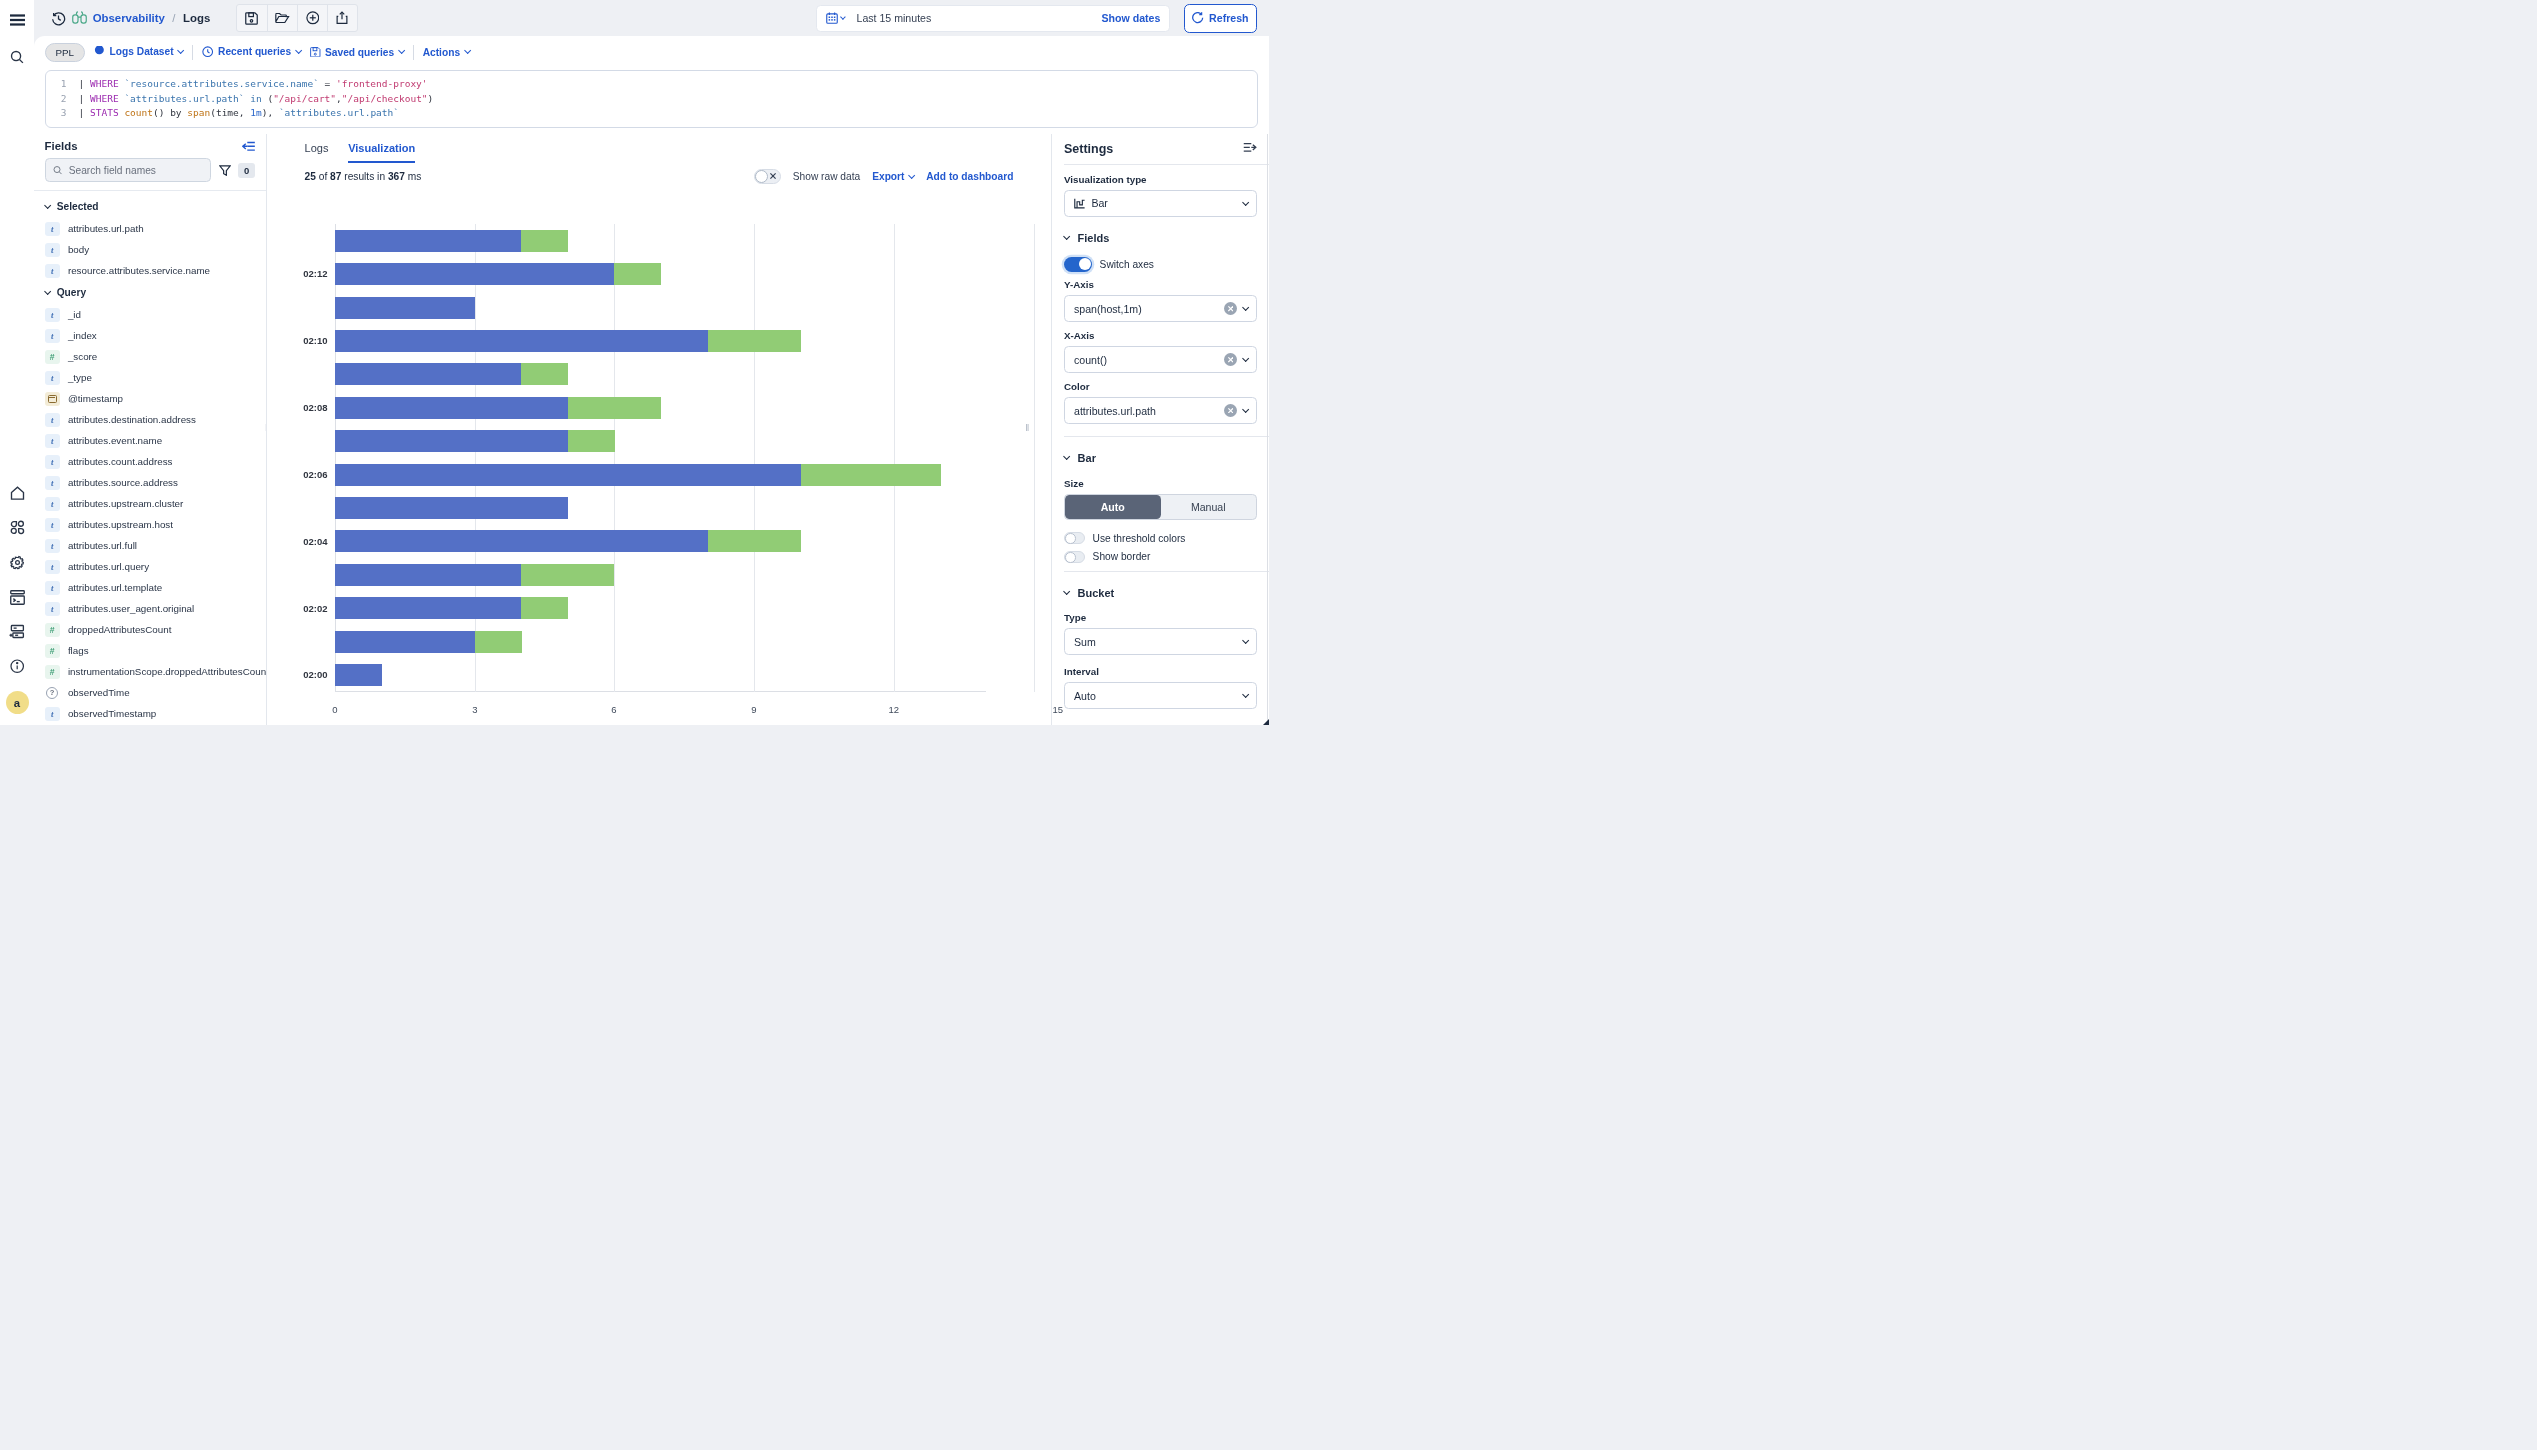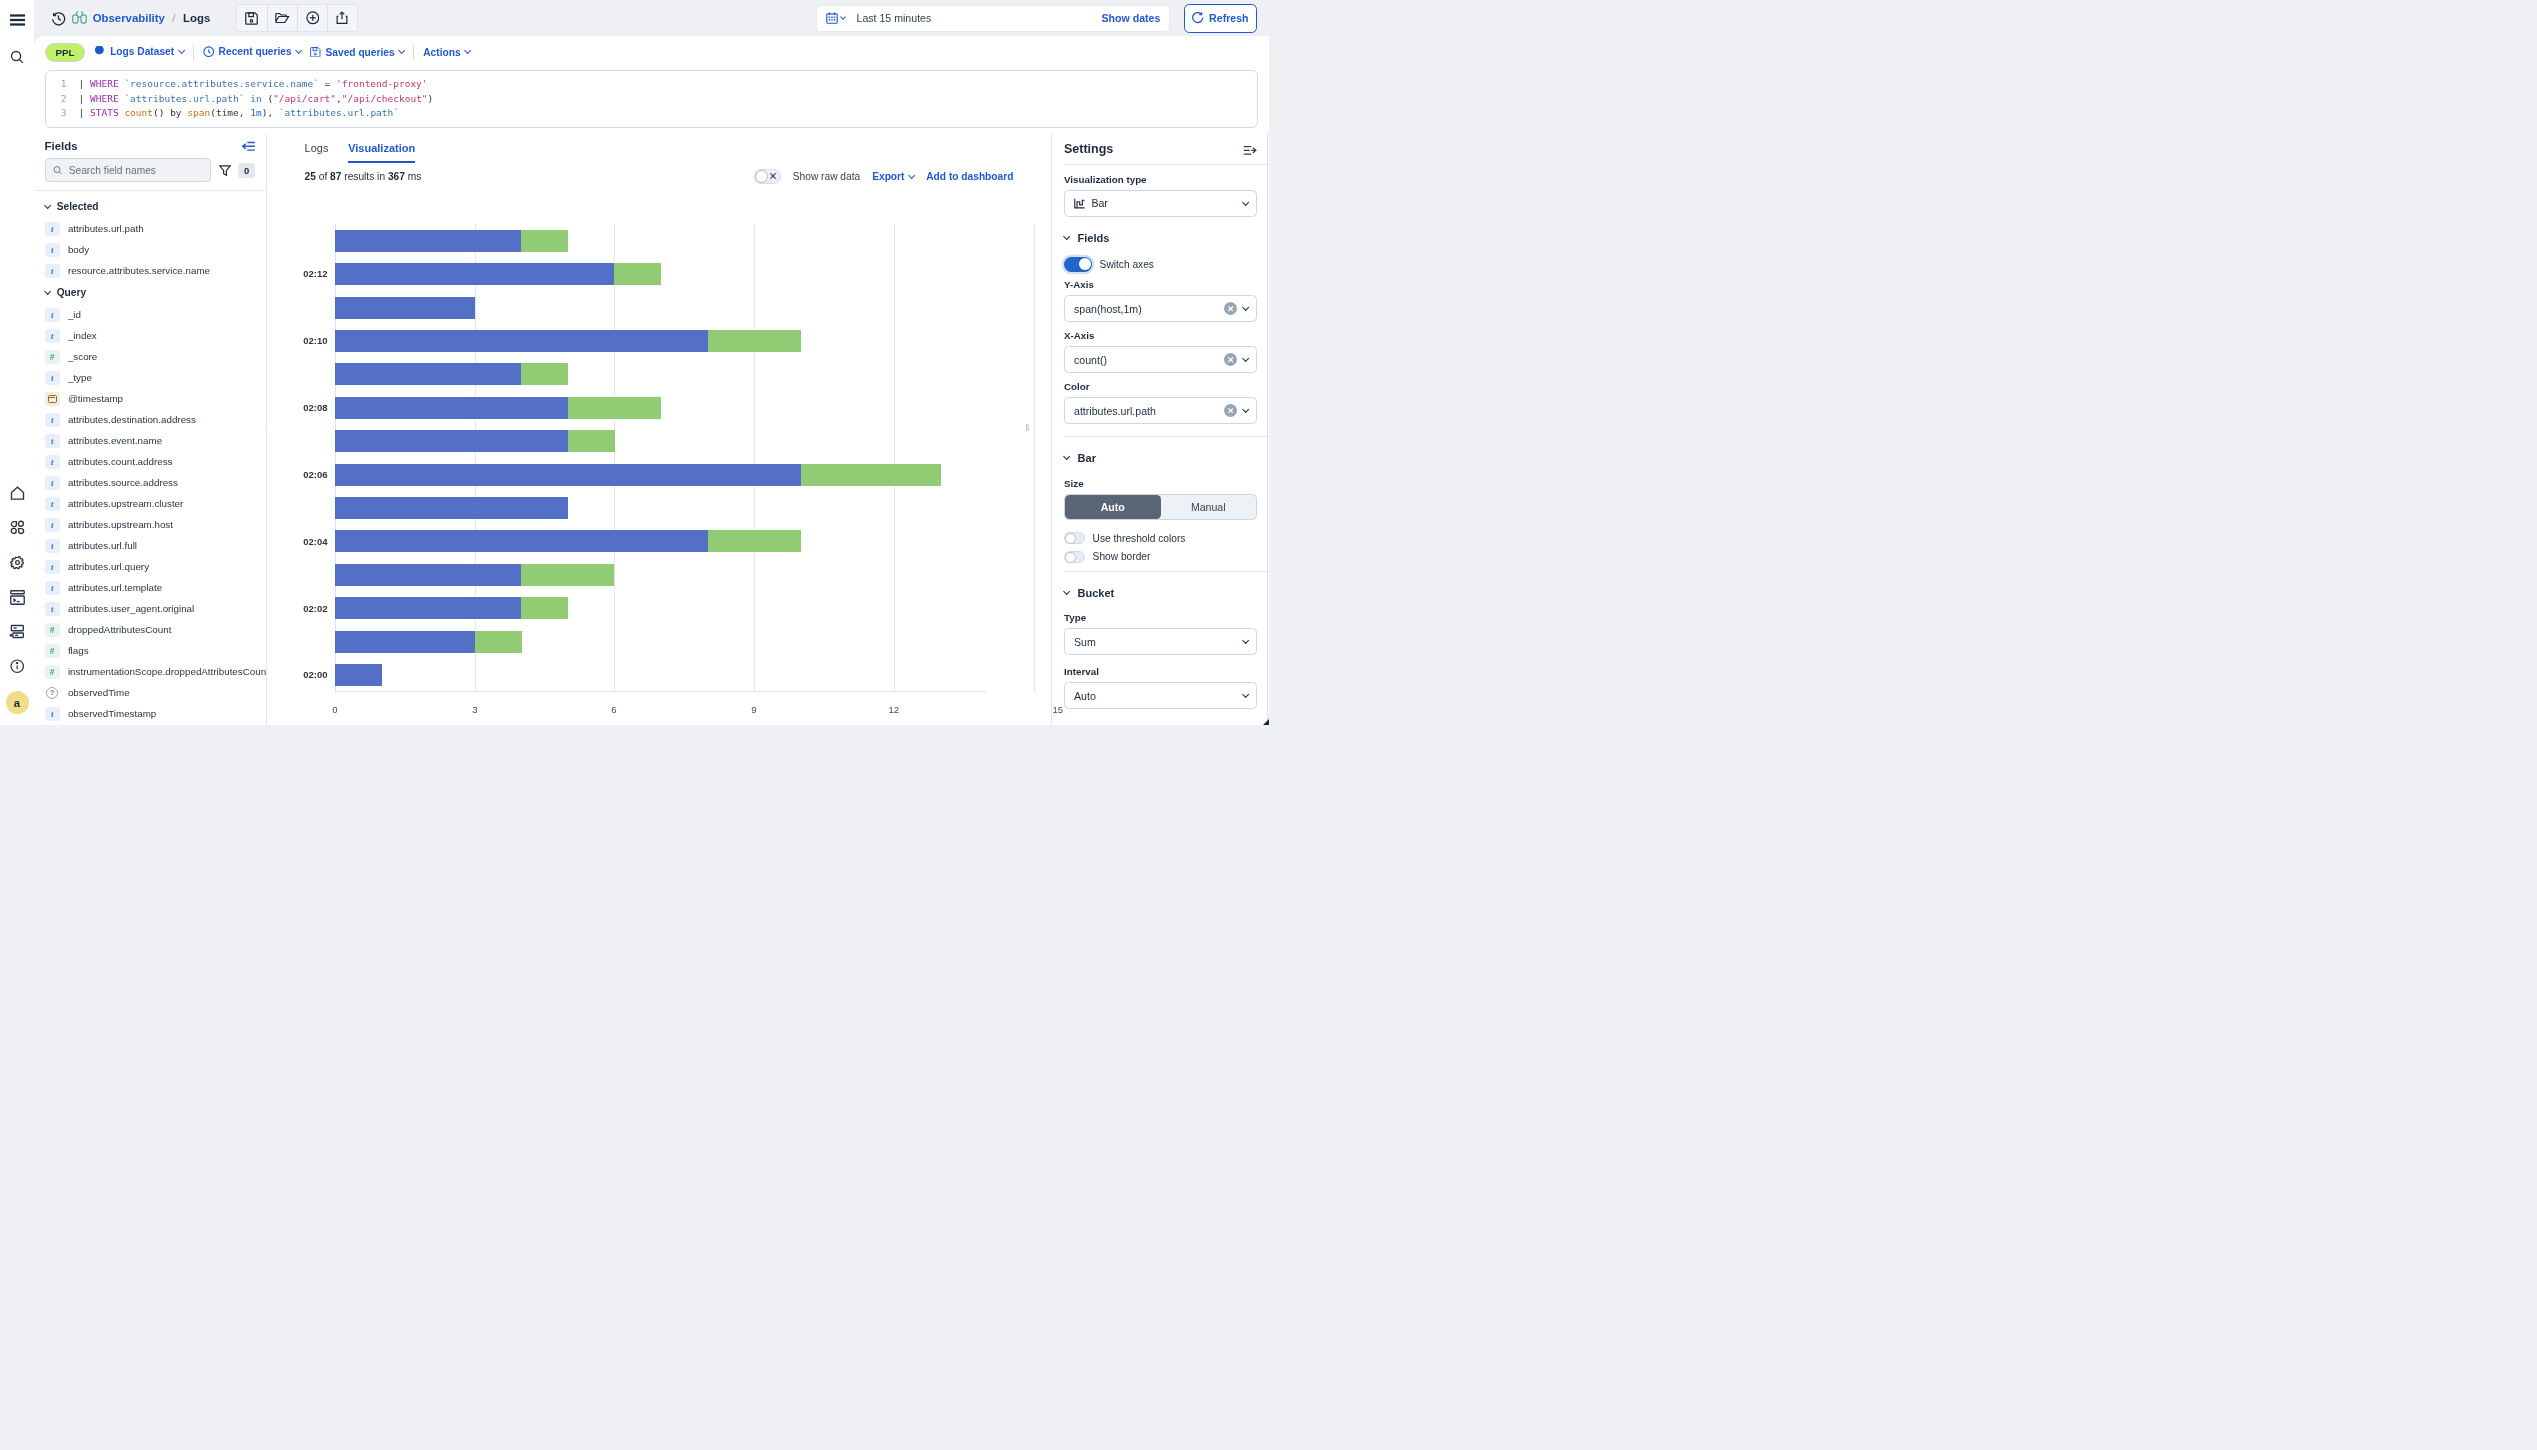--- a/index.html
+++ b/index.html
@@ -35,21 +35,21 @@
   #datepicker .range { font-size:10.6px; color:#343f52; margin-left:6px; }
   #datepicker .showdates { margin-left:auto; color:#2258cf; font-size:10.6px; font-weight:600; cursor:pointer; }
   #refresh { margin-left:7.6px; height:29px; min-width:73px; border:1.5px solid #2258cf; border-radius:5.3px; background:#fff;
     color:#2258cf; font-size:10.6px; font-weight:600; display:flex; align-items:center; justify-content:center; gap:5.3px; cursor:pointer; }
 
   
   #main { position:absolute; left:34px; top:36px; right:0; bottom:0; background:#fff;
     border-top-left-radius:10.6px; display:flex; flex-direction:column; overflow:hidden; }
   
   #qtoolbar { height:29px; display:flex; align-items:center; padding:3px 10.6px 0; gap:9px; flex:none; }
-  .pill { border:0.8px solid #c9d1dd; border-radius:11.4px; padding:3px 9.8px; font-size:9.8px; font-weight:700; color:#1d2a3e; background:#bef264; cursor:pointer; }
+  .pill { border:0.8px solid #c9d1dd; border-radius:11.4px; padding:3px 9.8px; font-size:9.8px; font-weight:400; color:#1d2a3e; background:#e5e5e5; cursor:pointer; }
   .qbtn { color:#2258cf; font-size:10.2px; font-weight:600; display:flex; align-items:center; gap:4.5px; cursor:pointer; }
   .vsep { width:0.8px; height:15px; background:#d6dbe4; }
   
   #editor { flex:none; margin:4.5px 10.6px 6px; border:0.8px solid #d3dae6; border-radius:6px; padding:6.8px 0; background:#fff; }
   .cline { display:flex; font-family:"DejaVu Sans Mono", monospace; font-size:9.5px; line-height:14.4px; }
   .lineno { width:33px; text-align:right; padding-right:12px; color:#98a1b0; flex:none; user-select:none; }
   .tok-kw { color:#9c2bb0; } .tok-id { color:#3a74ad; } .tok-str { color:#c03a70; }
   .tok-fn { color:#bf7417; } .tok-num { color:#2a66c9; } .tok-plain { color:#30353f; }
 
   
@@ -107,21 +107,21 @@
   .gridline.zero { background:#dcdfe5; }
   .xaxisline { position:absolute; left:0; right:0; bottom:0; height:0.8px; background:#dcdfe5; }
   .barrow { position:absolute; left:0; height:22px; display:flex; }
   .seg { height:100%; }
   .xlab { position:absolute; bottom:-23px; width:33px; margin-left:-16.7px; text-align:center; font-size:9.5px; color:#404b5c; }
   #ylabels { position:absolute; left:0; width:38px; top:36px; height:468px; }
   .ylab { position:absolute; right:0; width:38px; text-align:right; font-size:9.5px; font-weight:600; color:#30353f; padding-right:1.5px; }
 
   
   #settingscol { width:218px; flex:none; border-left:0.8px solid #e3e7ed; padding:7.6px 12px 0; overflow:hidden; position:relative; }
-  #settings-head { display:flex; align-items:flex-end; }
+  #settings-head { display:flex; align-items:flex-start; }
   #settings-head .ttl { font-size:12.5px; font-weight:700; }
   #settings-head .sicon { margin-left:auto; color:#343f52; cursor:pointer; }
   .sdiv { border:0; border-top:0.8px solid #e4e7ed; margin:7.6px -12px 9px 0; }
   .slabel { font-size:9.8px; font-weight:700; margin:7.6px 0 5.3px; }
   .sselect { height:27px; border:0.8px solid #cfd6e2; border-radius:4.5px; display:flex; align-items:center;
     padding:0 7.6px 0 9px; gap:6px; font-size:10.6px; color:#1d2a3e; cursor:pointer; background:#fff; }
   .sselect .val { flex:1; white-space:nowrap; overflow:hidden; }
   .clearbtn { width:13px; height:13px; border-radius:50%; background:#9aa5b3; color:#fff; display:flex; align-items:center;
     justify-content:center; flex:none; cursor:pointer; }
   .accord { display:flex; align-items:center; gap:8.3px; font-size:11px; font-weight:700; height:24px; margin-top:3px; cursor:pointer; }

